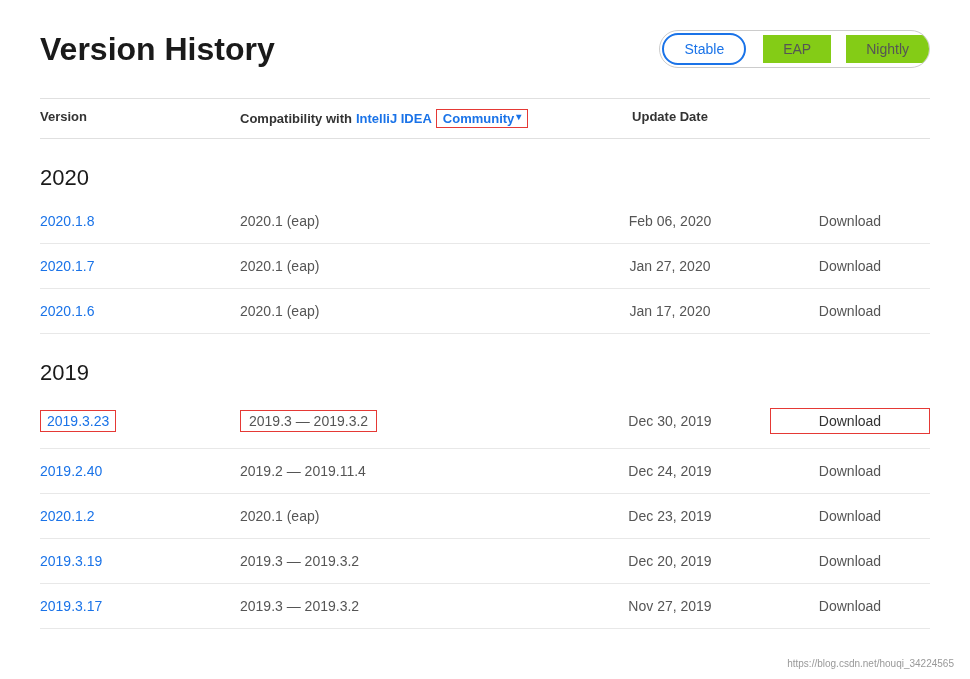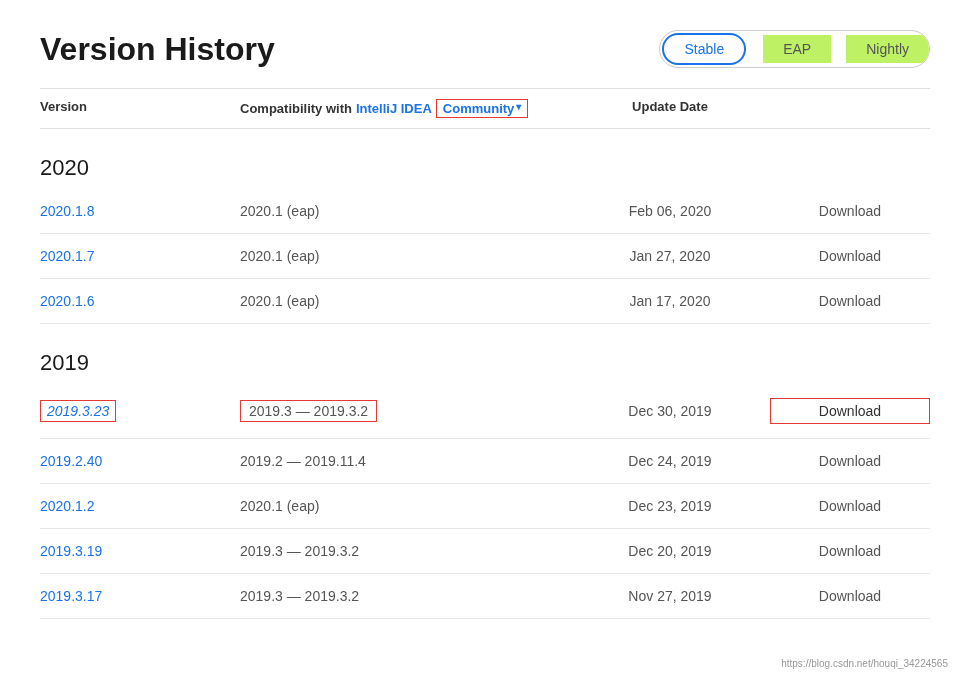--- a/index.html
+++ b/index.html
@@ -7,41 +7,41 @@
       font-family: -apple-system, BlinkMacSystemFont, 'Segoe UI', Arial, sans-serif;
       background: #fff;
       color: #333;
       padding: 30px 40px;
       font-size: 14px;
     }
     .header {
       display: flex;
       align-items: center;
       justify-content: space-between;
-      margin-bottom: 20px;
+      margin-bottom: 30px;
     }
     .page-title {
       font-size: 32px;
       font-weight: 700;
       color: #1a1a1a;
     }
     .channel-tabs {
       display: flex;
       align-items: center;
       border: 1px solid #ccc;
       border-radius: 20px;
       overflow: hidden;
       gap: 15px;
     }
     .channel-tab {
       padding: 6px 20px;
       cursor: pointer;
       font-size: 14px;
       color: #555;
-      background: #bef264;
+      background: #84cc16;
       border: none;
       outline: none;
     }
     .channel-tab.active {
       border: 2px solid #1a73e8;
       border-radius: 20px;
       color: #1a73e8;
       font-weight: 500;
       background: #fff;
       margin: 2px;
@@ -97,21 +97,20 @@
     .version-link {
       color: #1a73e8;
       text-decoration: none;
       cursor: pointer;
       text-align: center;
     }
     .version-link.highlighted {
       border: 1.5px solid #e53935;
       padding: 2px 6px;
       display: inline-block;
-      font-style: italic;
     }
 
     .compat-value { color: #555; }
     .compat-value.highlighted {
       border: 1.5px solid #e53935;
       padding: 2px 8px;
       display: inline-block;
     }
 
     .date-value { color: #555; text-align: center; }
@@ -130,21 +129,21 @@
       padding: 4px 16px;
       display: inline-block;
       color: #333;
       background: #fff;
       font-weight: 500;
     }
 
     .watermark {
       position: fixed;
       bottom: 10px;
-      right: 22px;
+      right: 16px;
       font-size: 10px;
       color: #999;
     }
   </style>
 </head>
 <body>
 
 <div class="header">
   <h1 class="page-title">Version History</h1>
   <div class="channel-tabs">

